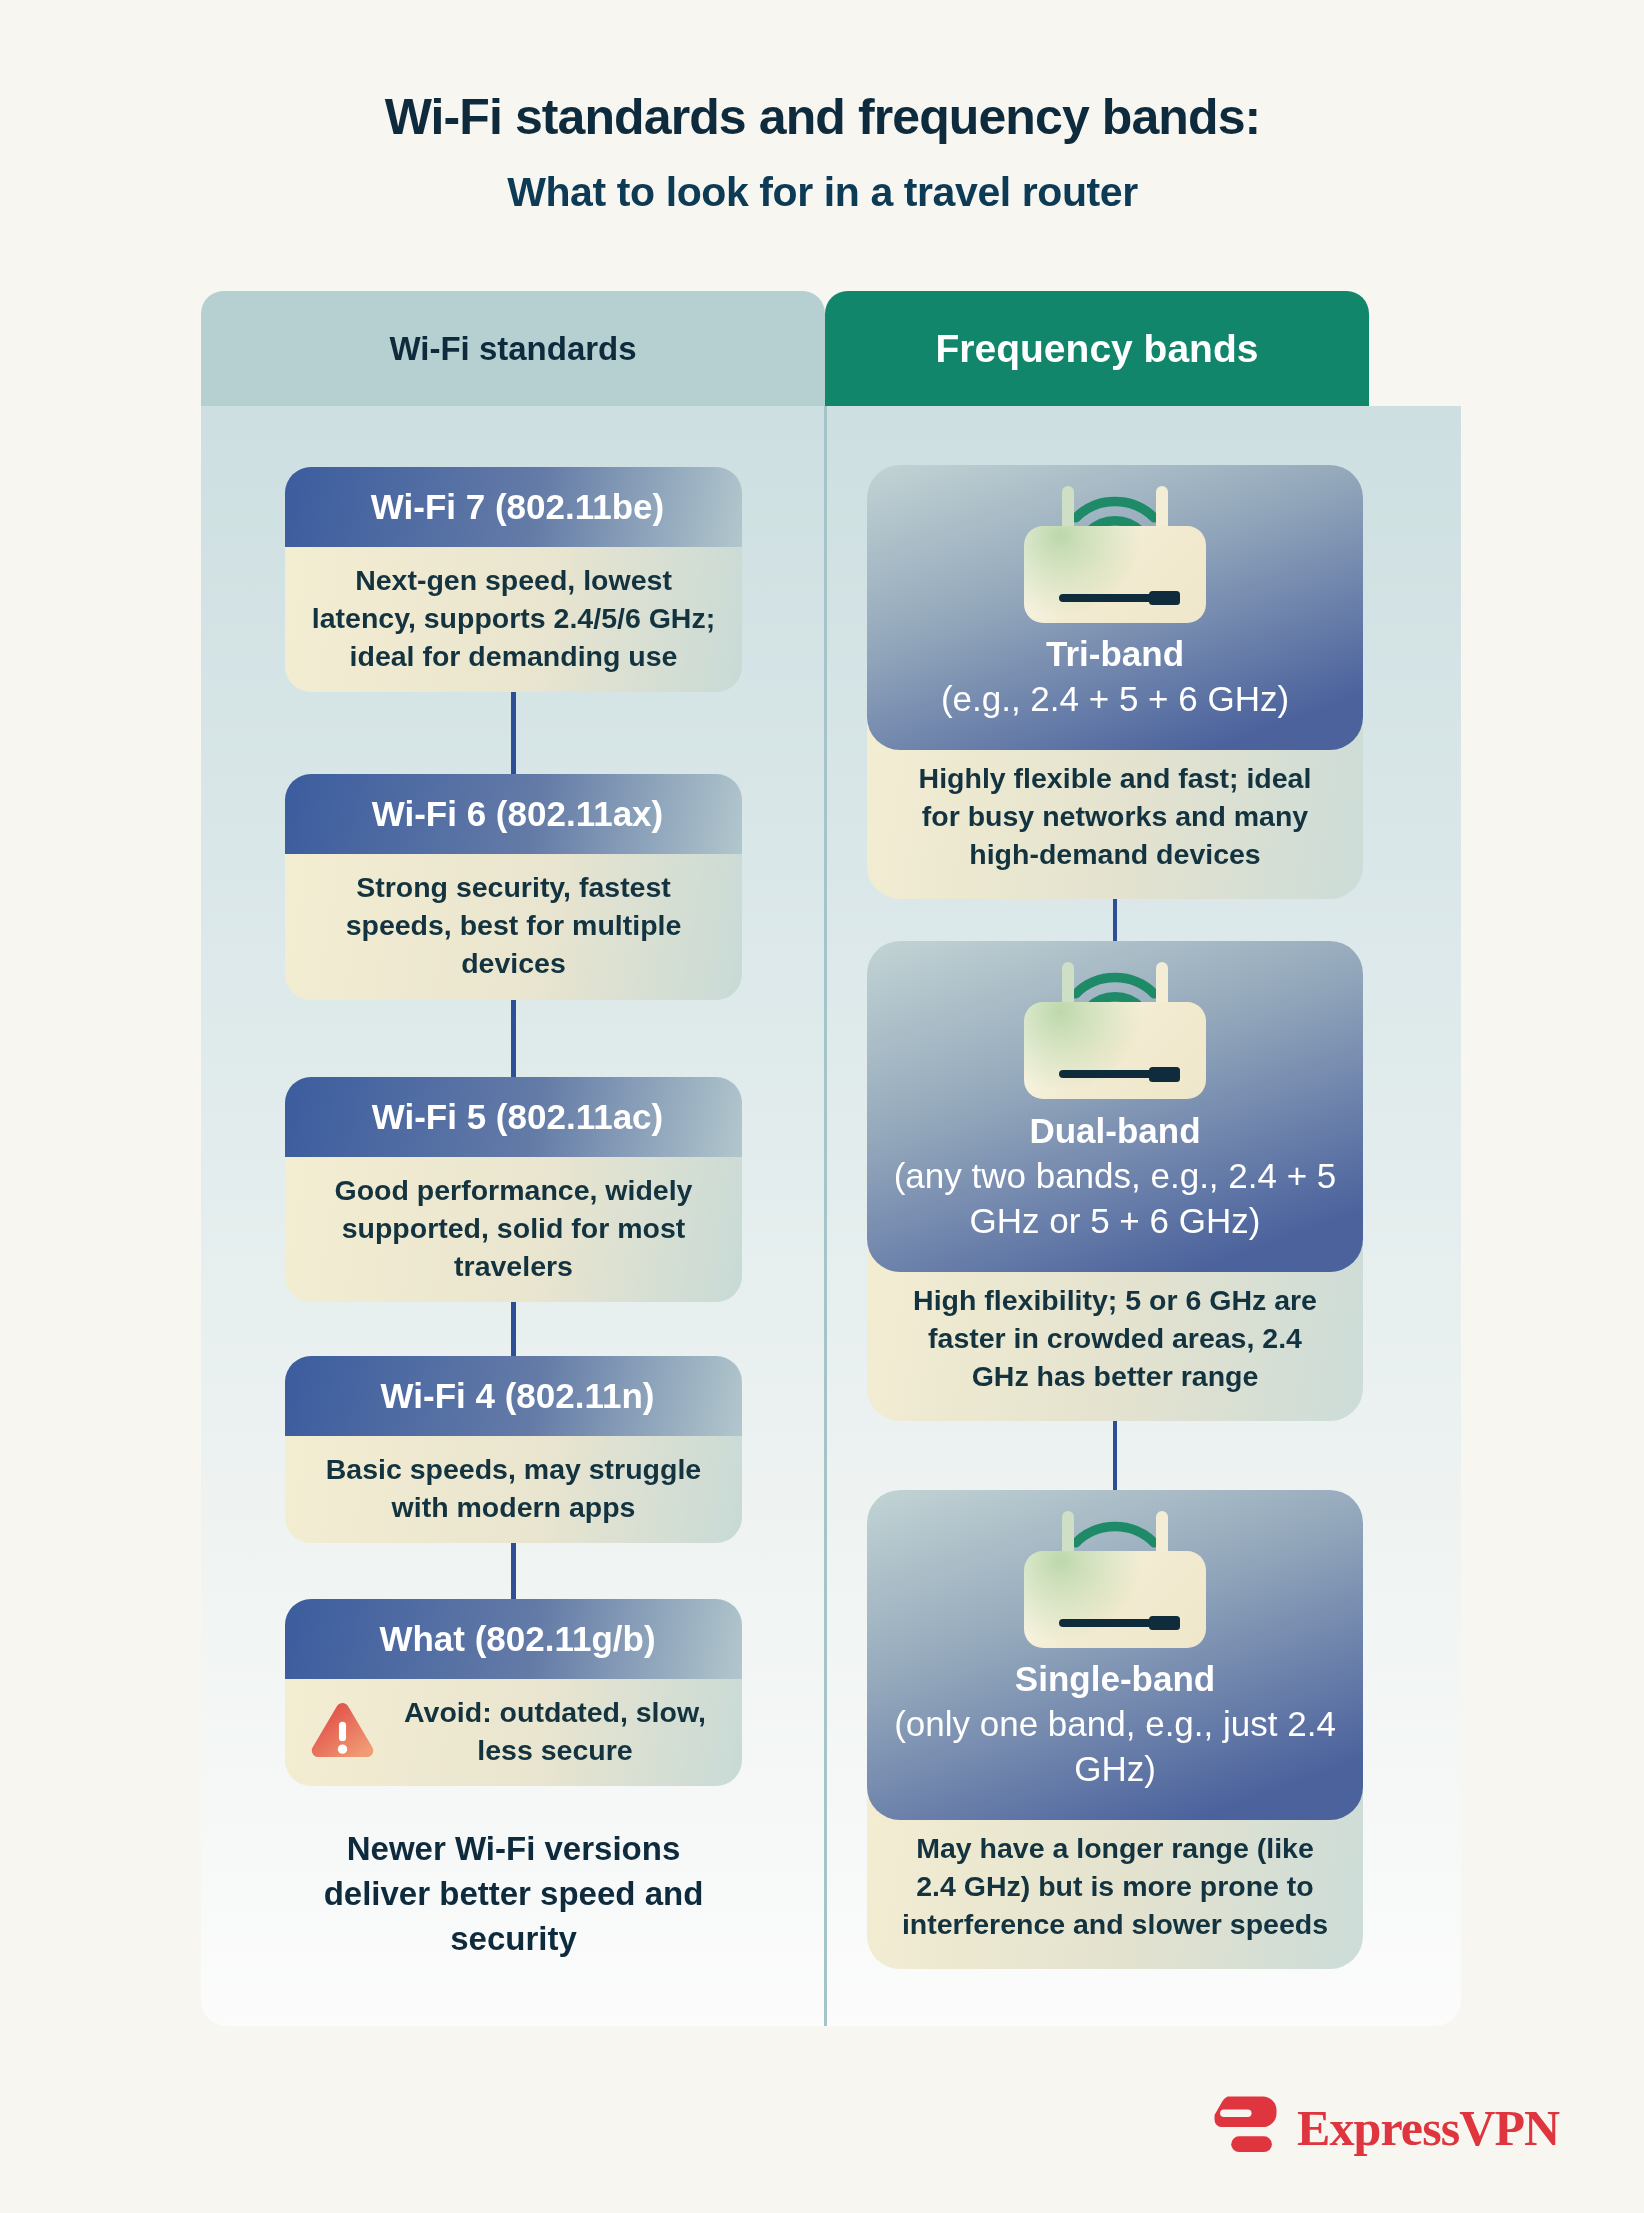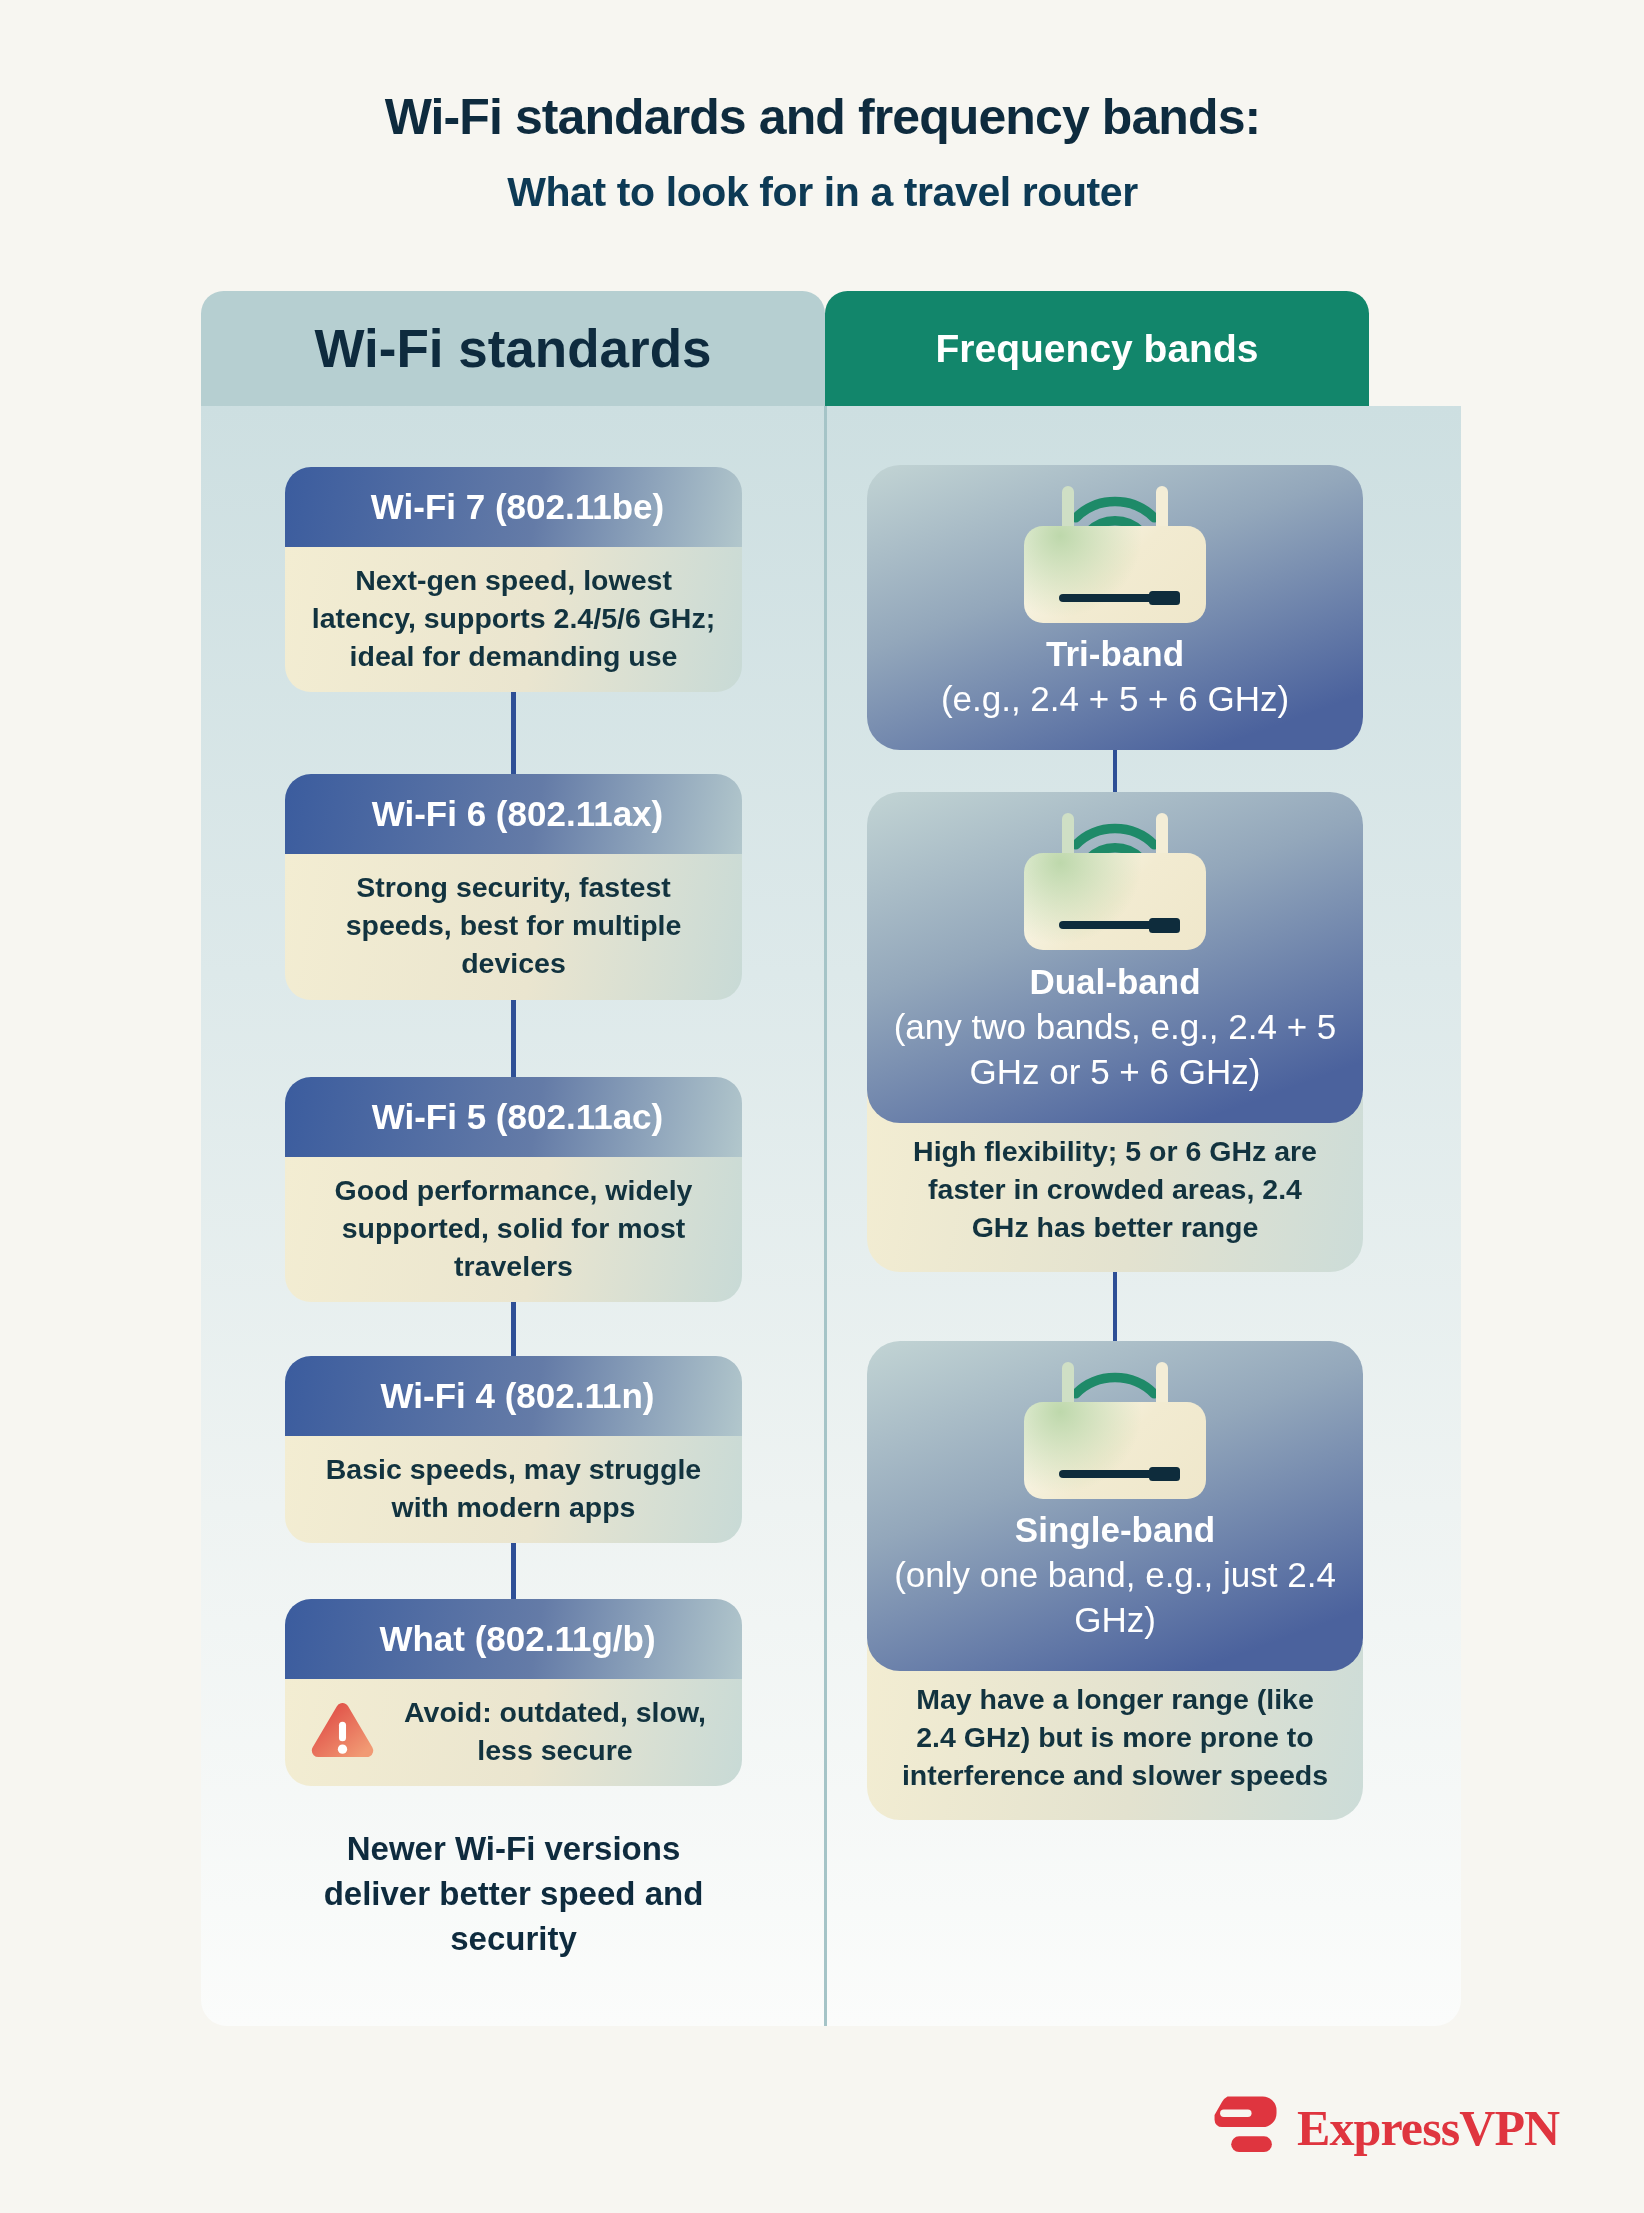--- a/index.html
+++ b/index.html
@@ -20,21 +20,21 @@
   .board { position:absolute; left:201px; top:291px; width:1260px; height:1735px; }
   .board-body {
     position:absolute; left:0; top:115px; right:0; bottom:0;
     border-radius:0 0 26px 26px;
     background:linear-gradient(180deg,#cddfe1 0%,#dde9ea 35%,#eef3f2 68%,#fbfcfb 100%);
   }
   .header-left {
     position:absolute; left:0; top:0; width:624px; height:115px;
     background:#b6cfd1; border-radius:22.5px 22.5px 0 0;
     display:flex; align-items:center; justify-content:center;
-    font-size:53px; font-weight:600; color:#0e2b3e;
+    font-size:33px; font-weight:600; color:#0e2b3e;
   }
   .header-right {
     position:absolute; left:624px; top:0; width:544px; height:115px;
     background:#12866b; border-radius:22.5px 22.5px 0 0;
     display:flex; align-items:center; justify-content:center;
     font-size:39px; font-weight:600; color:#ffffff;
   }
   .divider { position:absolute; left:623px; top:115px; bottom:0; width:2.6px; background:#a5c4c7; }
 
   .col { position:absolute; display:flex; flex-direction:column; align-items:center; }
@@ -175,20 +175,21 @@
             <div class="antenna a-left"></div>
             <div class="antenna a-right"></div>
             <div class="rbody">
               <div class="slit"></div>
               <div class="led"></div>
             </div>
           </div>
           <div class="band-title">Tri-band</div>
           <div class="band-sub">(e.g., 2.4 + 5 + 6 GHz)</div>
         </div>
+        <div class="band-desc">Highly flexible and fast; ideal for busy networks and many high-demand devices</div>
       </div>
       <div class="connector" style="height:42px"></div>
 
       <div class="band-card">
         <div class="band-top">
           <div class="router">
             <svg class="sig" viewBox="0 0 150 92">
               <path d="M 45.3 68.3 A 42 42 0 0 1 104.7 68.3"></path>
               <path d="M 29.7 52.7 A 64 64 0 0 1 120.3 52.7"></path>
             </svg>

